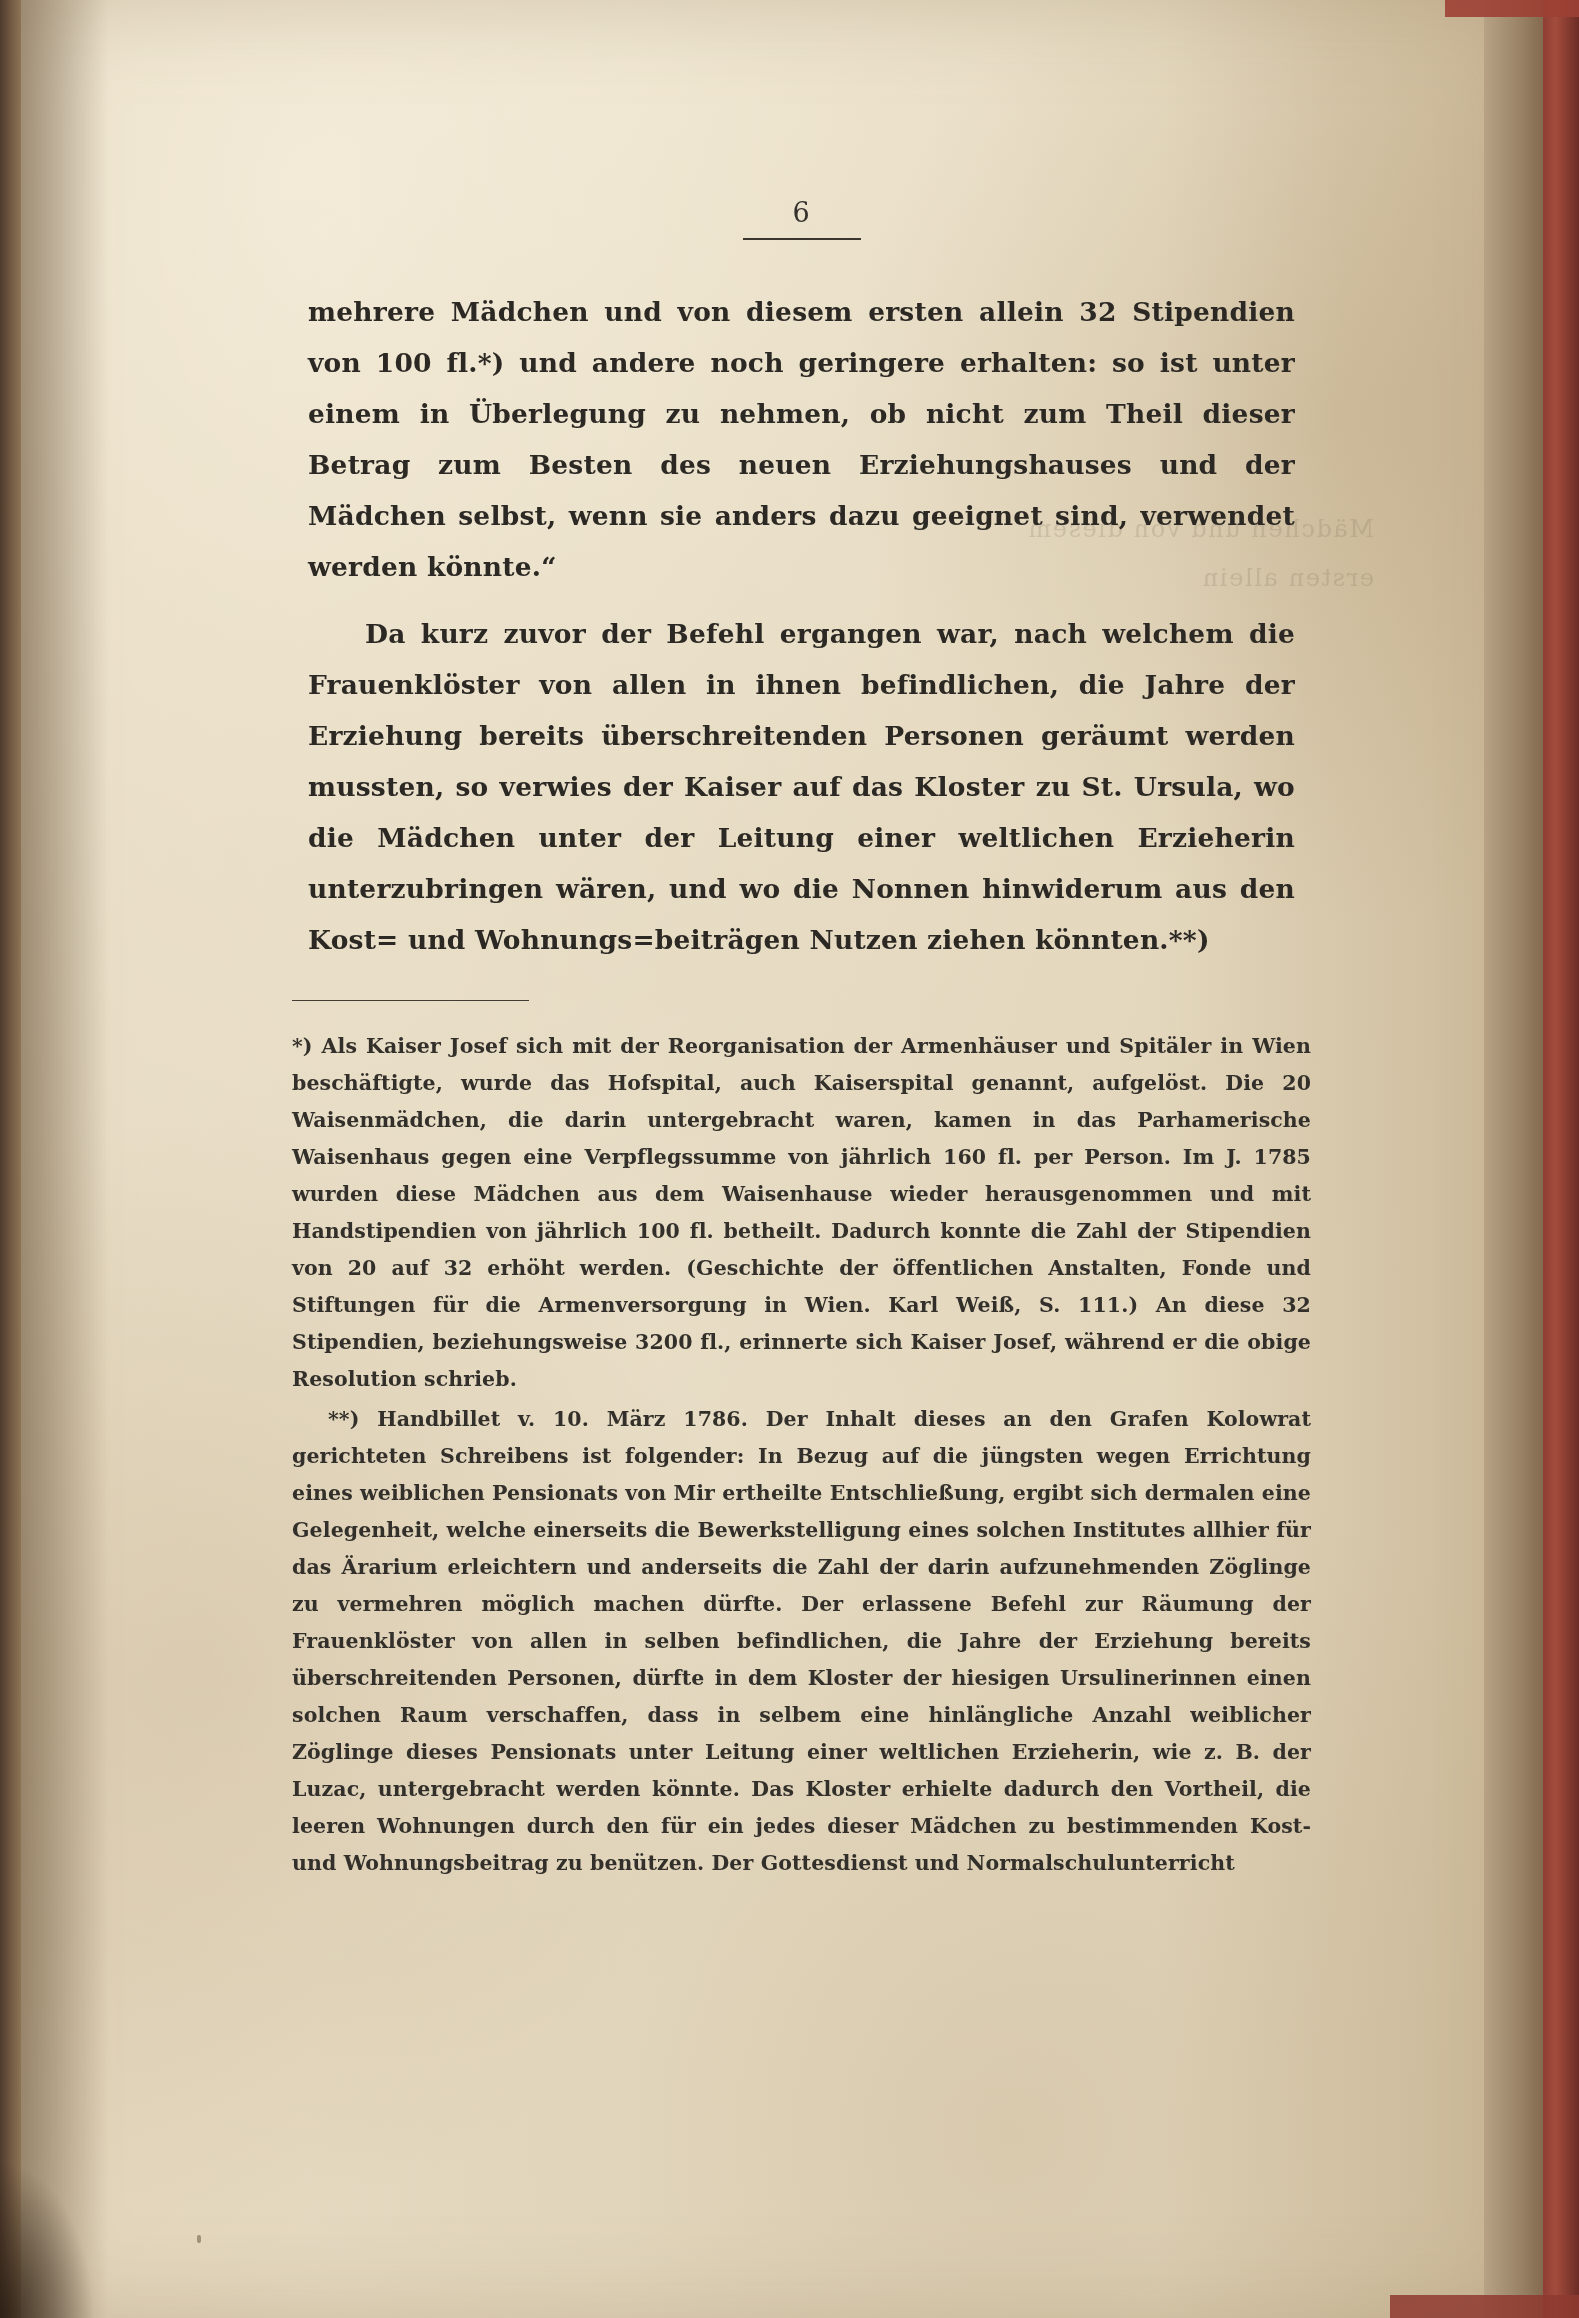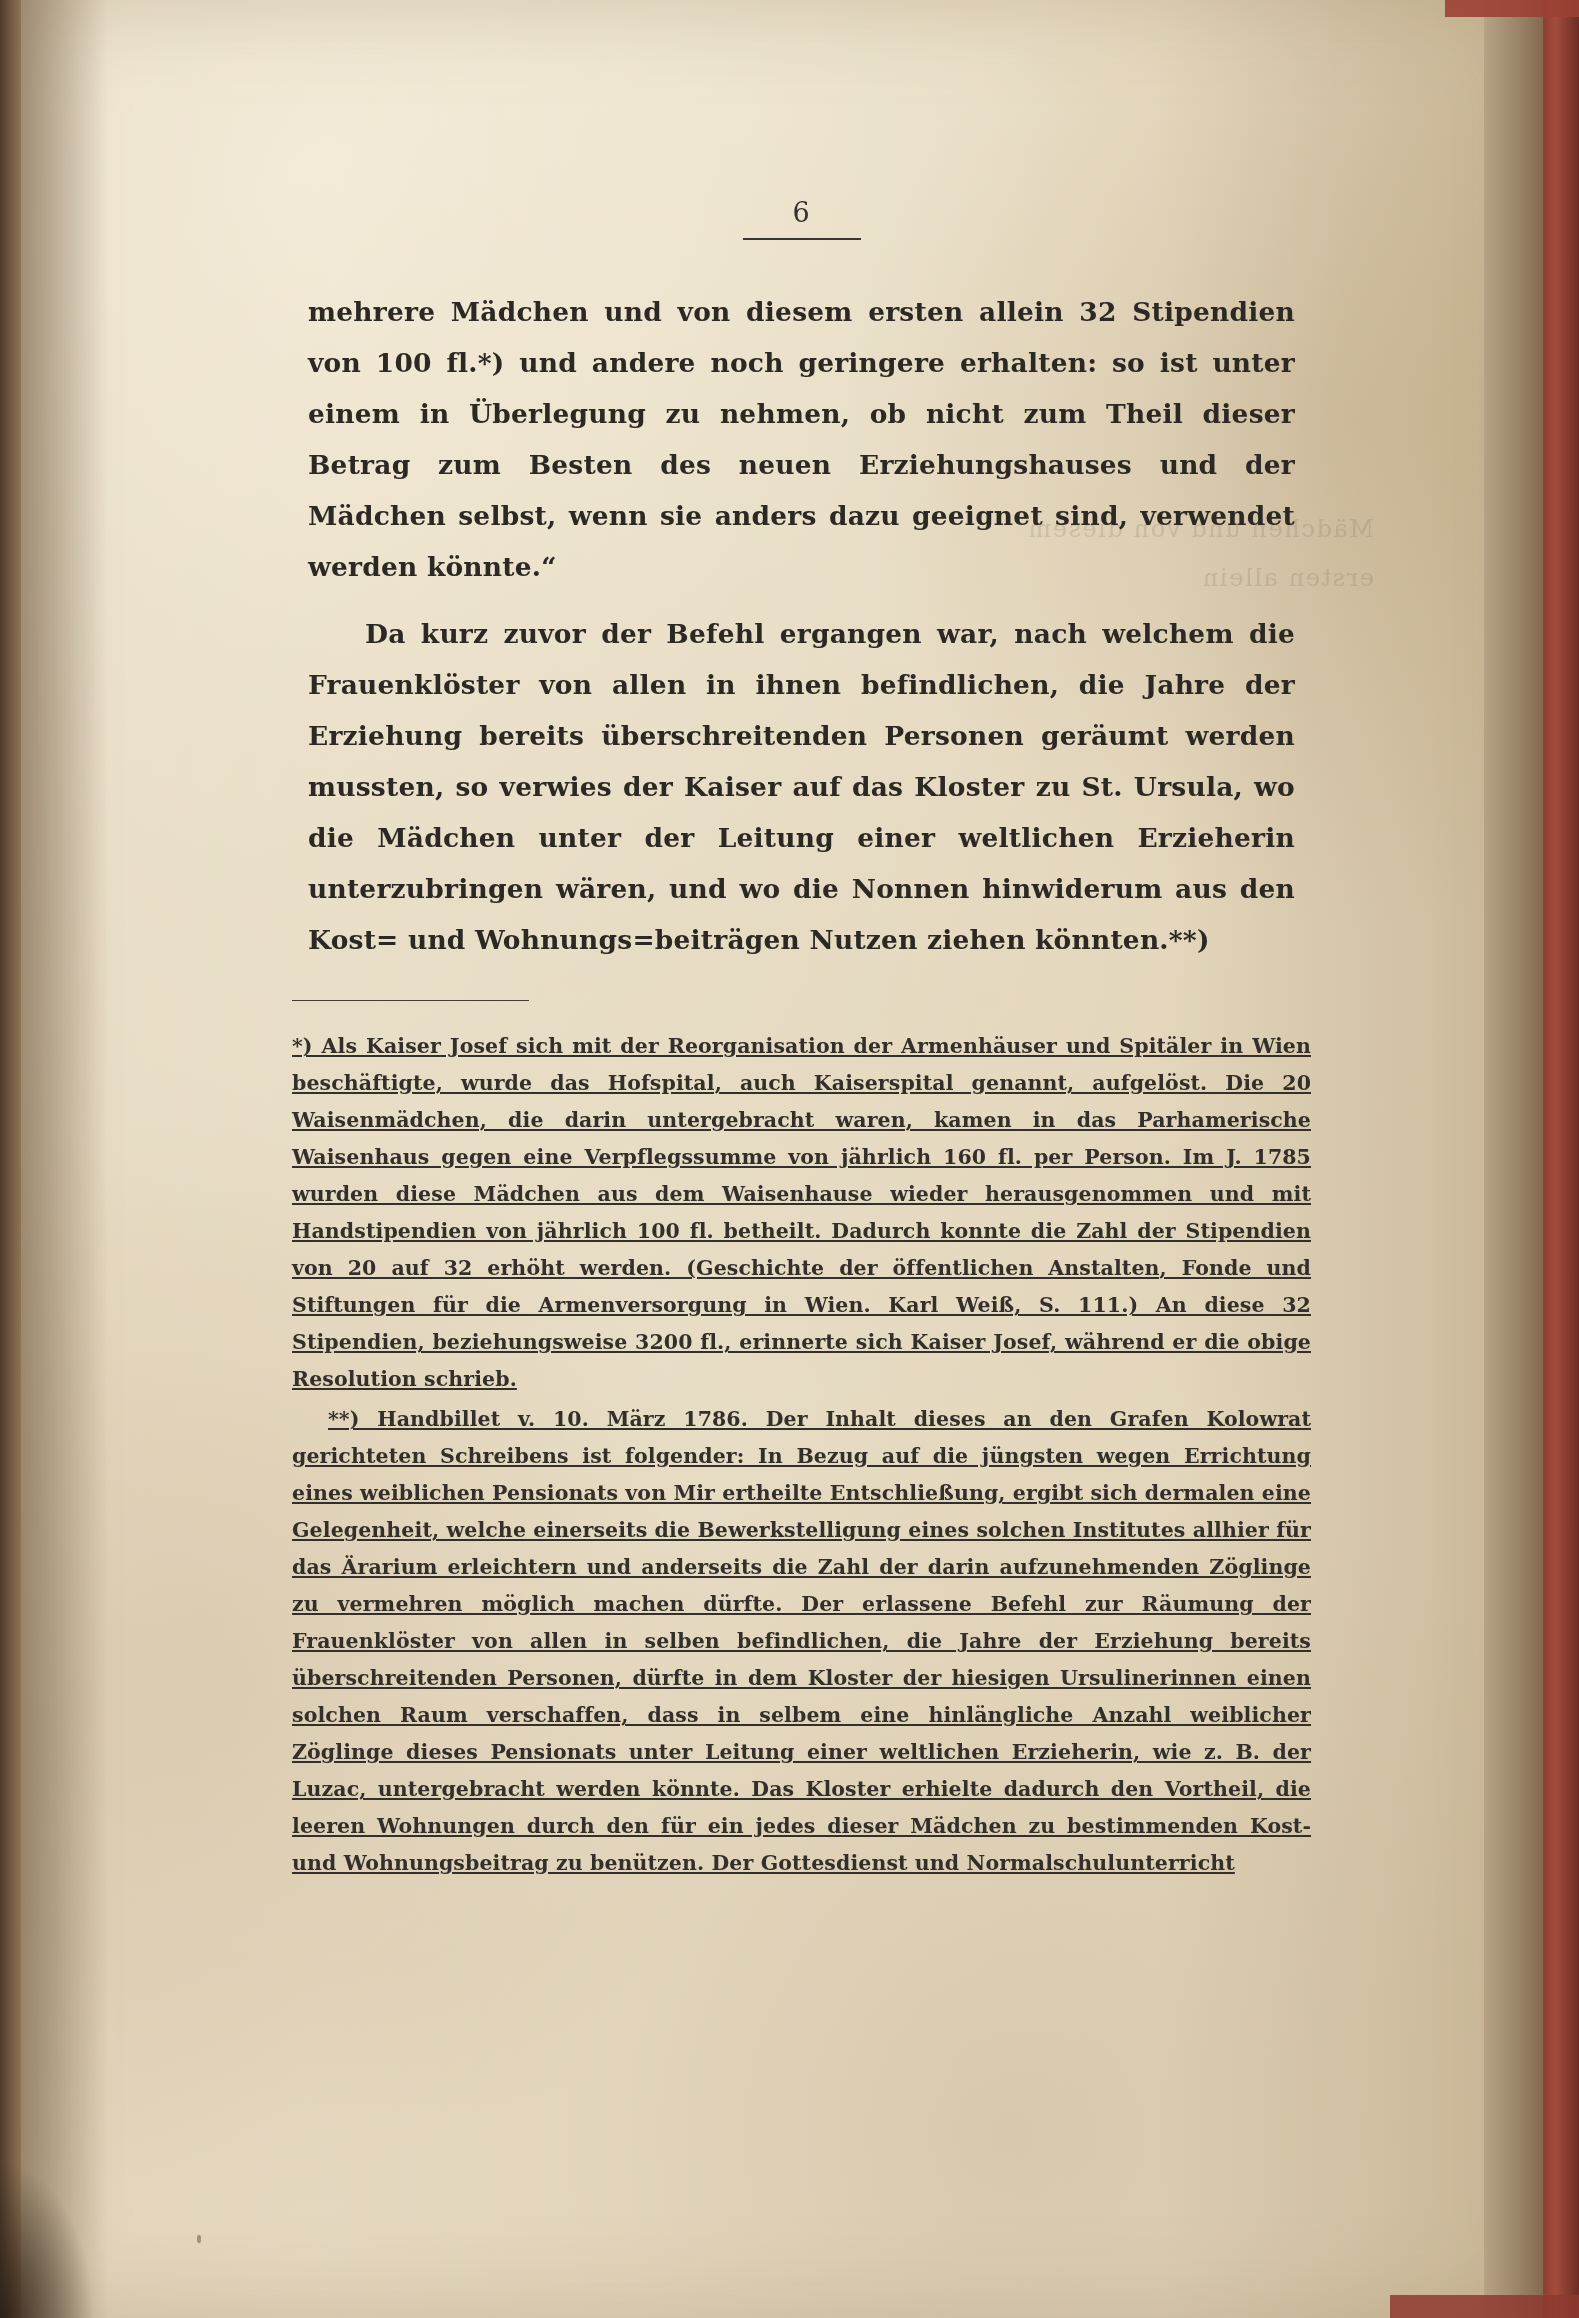--- a/index.html
+++ b/index.html
@@ -159,21 +159,20 @@
   }
 
   .footnotes {
     font-family: "DejaVu Serif", serif;
     font-size: 20.5px;
     line-height: 37px;
     text-align: justify;
     color: #33302b;
     font-weight: 600;
     letter-spacing: 0.1px;
-    text-decoration: underline;
   }
   .footnotes p { margin: 0; }
   .footnotes p + p { margin-top: 3px; text-indent: 36px; }
 
   
   .fleck { position: absolute; background: #6d5a42; opacity: .55; border-radius: 40%; }
 </style>
 </head>
 <body>
 

